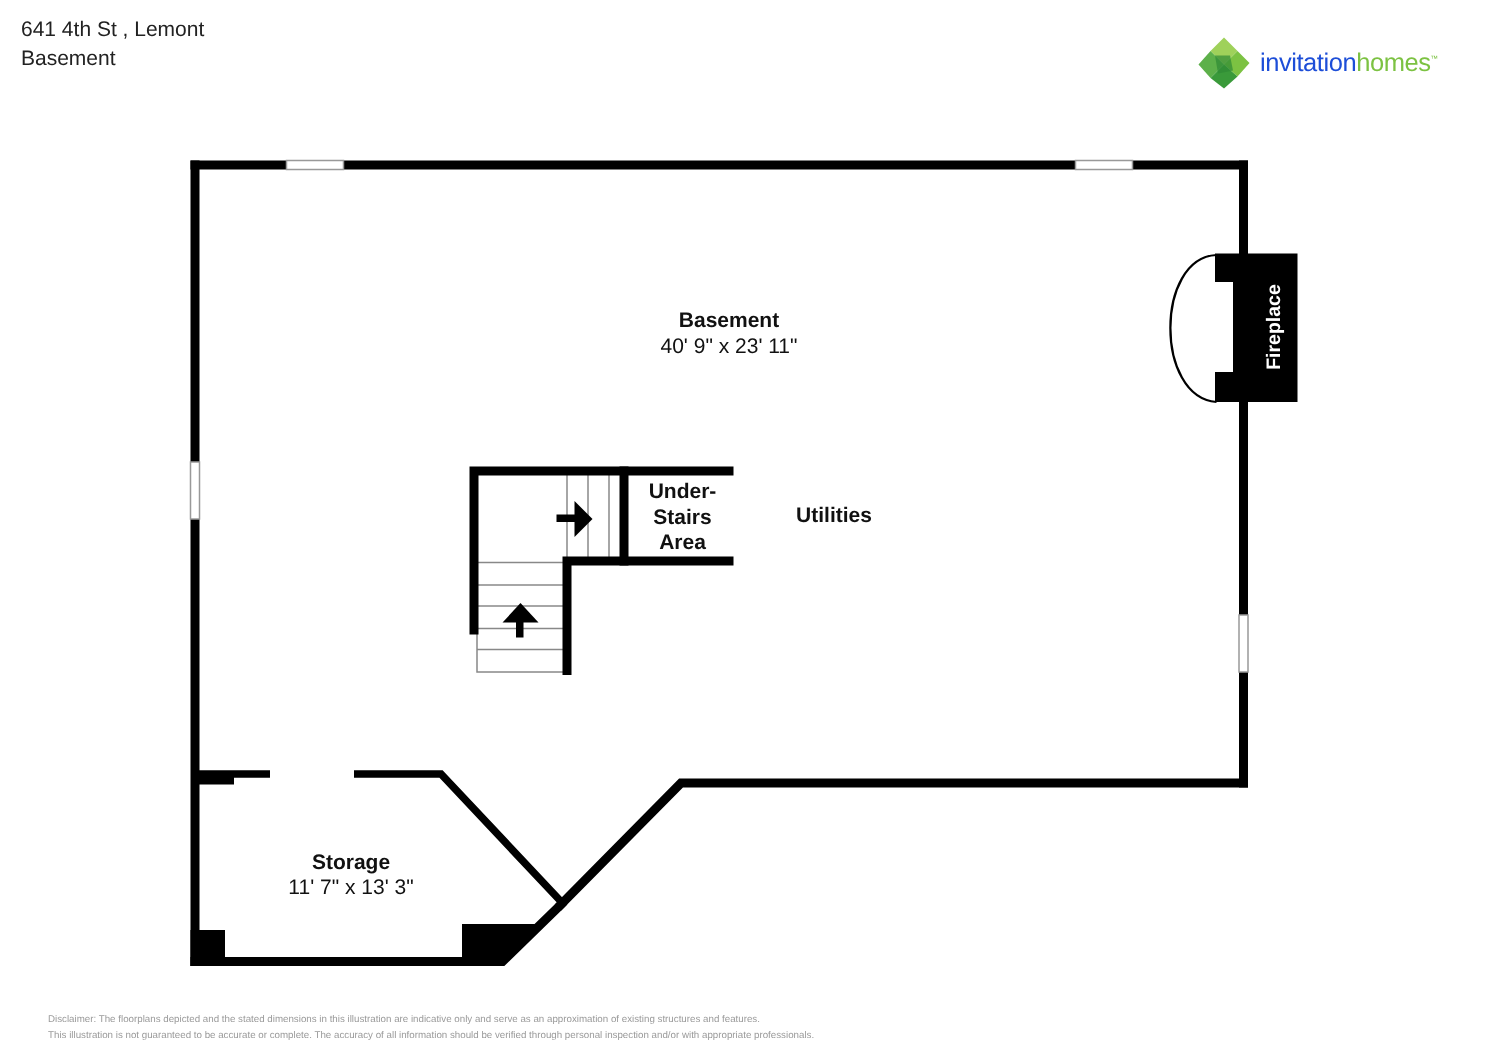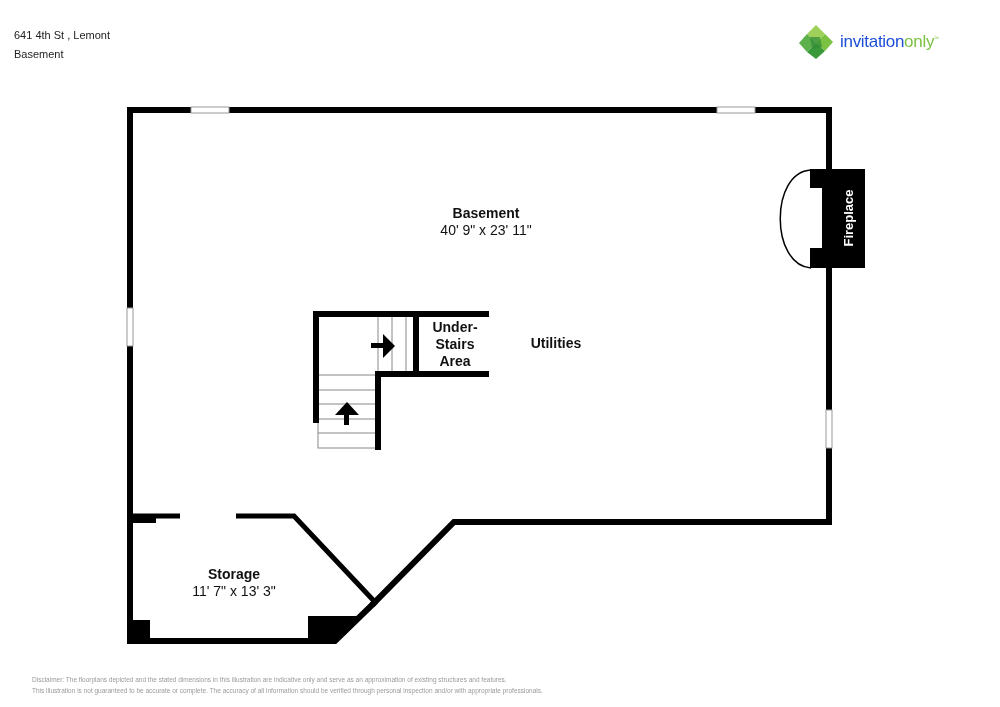--- a/index.html
+++ b/index.html
@@ -1,18 +1,18 @@
 <!DOCTYPE html>
 <html><head>
   <meta charset="utf-8">
   <style>
     html, body { margin: 0; padding: 0; background: #ffffff; }
     body { width: 1000px; height: 707px; position: relative; overflow: hidden;
            font-family: "Liberation Sans", "DejaVu Sans", sans-serif; color: #111; }
-    .header { position: absolute; left: 14px; top: 26px; font-size: 11px; line-height: 19px; color: #222; }
+    .header { position: absolute; left: 14px; top: 10px; font-size: 14px; line-height: 19px; color: #222; }
     .logo { position: absolute; left: 798px; top: 24px; display: flex; align-items: center; }
     .logo-text { font-size: 17px; letter-spacing: -0.3px; margin-left: 6px; }
     .logo-text .w1 { color: #1d4ed8; }
     .logo-text .w2 { color: #7cc242; }
     .logo-text .tm { font-size: 5px; color: #7cc242; vertical-align: super; }
     svg.plan { position: absolute; left: 0; top: 0; }
     .room-name { font-weight: bold; font-size: 14px; fill: #111; }
     .room-dim { font-size: 14px; fill: #111; }
     .small-label { font-weight: bold; font-size: 14px; fill: #111; }
     .fire-label { font-weight: bold; font-size: 13px; fill: #ffffff; }
@@ -28,21 +28,21 @@
 
 <div class="logo">
   <svg width="36" height="36" viewBox="0 0 36 36">
     <polygon points="18,1 27,10 18,19 9,10" fill="#9fd15a"></polygon>
     <polygon points="27,10 35,18 27,27 18,19" fill="#7cc242"></polygon>
     <polygon points="9,10 18,19 9,28 1,19" fill="#5db04a"></polygon>
     <polygon points="18,19 27,27 18,35 9,28" fill="#3a9a3a"></polygon>
     <polygon points="12,13 22,13 24,23 14,25" fill="#2f8a35" opacity="0.7"></polygon>
   </svg>
   <div class="logo-text">
-    <span class="w1">invitation</span><span class="w2">only</span><span class="tm">™</span>
+    <span class="w1">invitation</span><span class="w2">homes</span><span class="tm">™</span>
   </div>
 </div>
 
 <svg class="plan" width="1000" height="707" viewBox="0 0 1000 707">
 
   <g stroke="#000" stroke-width="6" fill="none" stroke-linecap="square" stroke-linejoin="miter">
 
     <line x1="130" y1="110" x2="829" y2="110"></line>
 
     <line x1="130" y1="110" x2="130" y2="641"></line>

